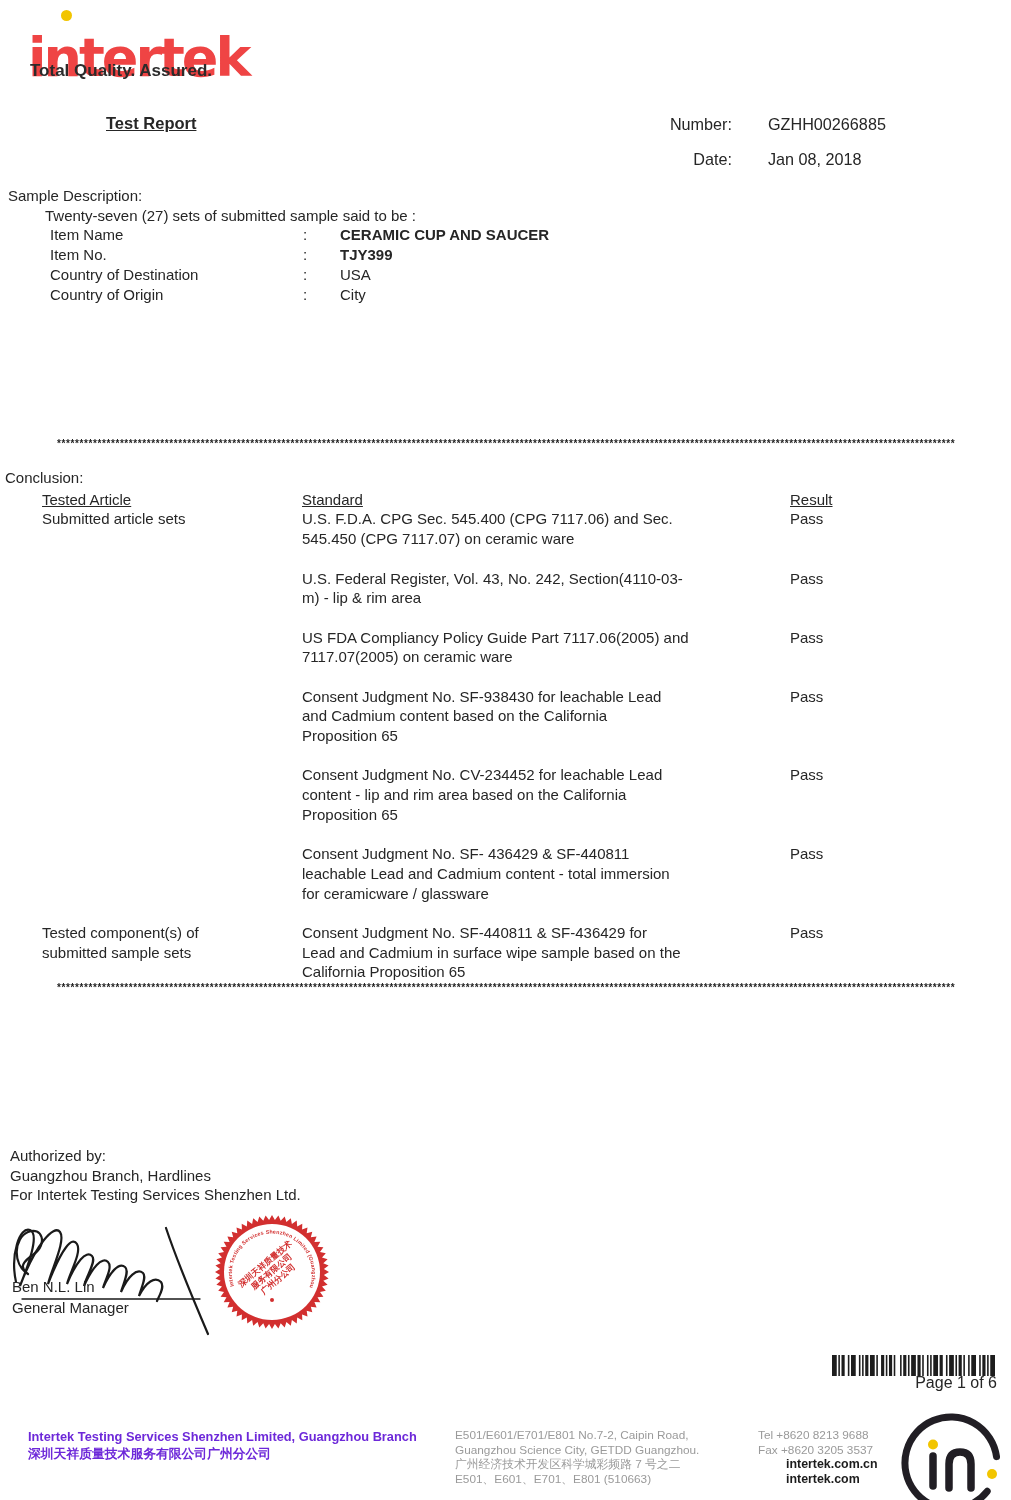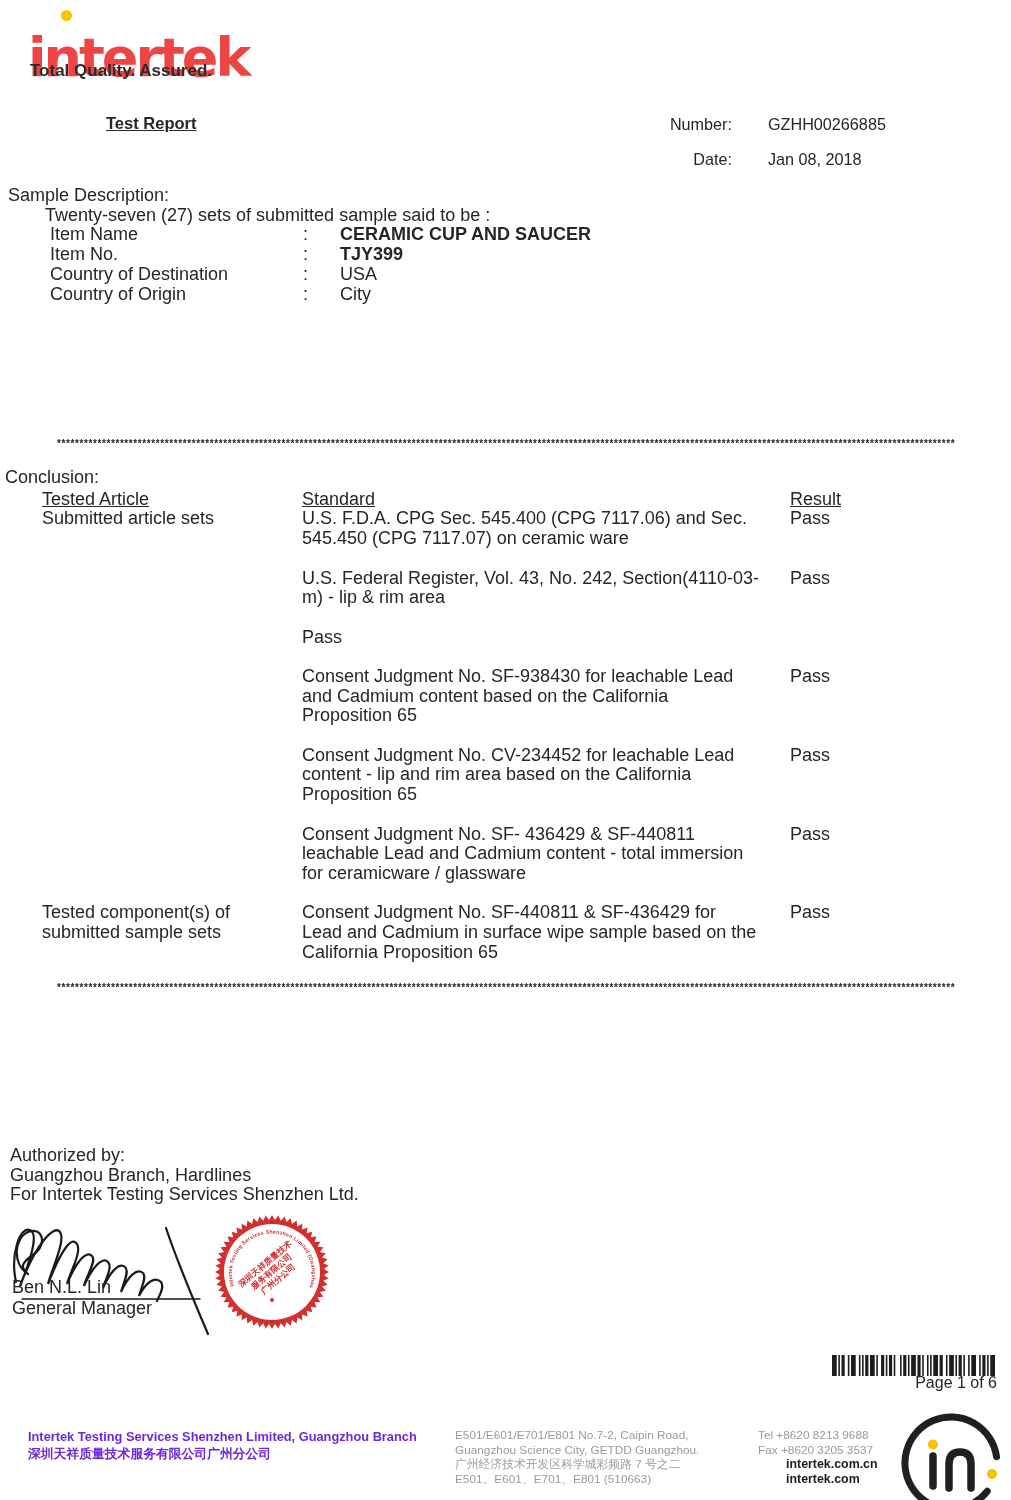--- a/index.html
+++ b/index.html
@@ -9,21 +9,21 @@
 
   
   .logo-text{font-family:"DejaVu Sans","Liberation Sans",sans-serif;font-weight:700;
              font-size:54px;letter-spacing:-3px;color:#ef4444;line-height:1;margin-top:27px;}
   .logo-dot-cover{position:absolute;left:30px;top:5px;width:17px;height:13px;background:#fff;}
   .logo-dot{position:absolute;left:33px;top:6px;width:11px;height:11px;border-radius:50%;background:#f2c500;}
   .tagline{font-size:17px;font-weight:700;color:#2b2b2b;}
 
   
   .h-underline{font-weight:700;text-decoration:underline;}
-  .doc{font-size:18px;line-height:19.7px;}
+  .doc{font-size:15px;line-height:19.7px;}
   .bold{font-weight:700;}
 
   
   .numdate{display:grid;grid-template-columns:84px auto;column-gap:36px;row-gap:14px;
            font-size:16.2px;line-height:21px;}
   .numdate .lbl{text-align:right;}
 
   
   .sample-intro{padding-left:37px;}
   .sample-row{display:flex;padding-left:42px;}
@@ -109,20 +109,22 @@
       <div class="c-result">Pass</div>
     </div>
     <div class="concl-row">
       <div class="c-article"></div>
       <div class="c-standard">U.S. Federal Register, Vol. 43, No. 242, Section(4110-03-
 m) - lip &amp; rim area</div>
       <div class="c-result">Pass</div>
     </div>
     <div class="concl-row">
       <div class="c-article"></div>
+      <div class="c-standard">US FDA Compliancy Policy Guide Part 7117.06(2005) and
+7117.07(2005) on ceramic ware</div>
       <div class="c-result">Pass</div>
     </div>
     <div class="concl-row">
       <div class="c-article"></div>
       <div class="c-standard">Consent Judgment No. SF-938430 for leachable Lead
 and Cadmium content based on the California
 Proposition 65</div>
       <div class="c-result">Pass</div>
     </div>
     <div class="concl-row">

